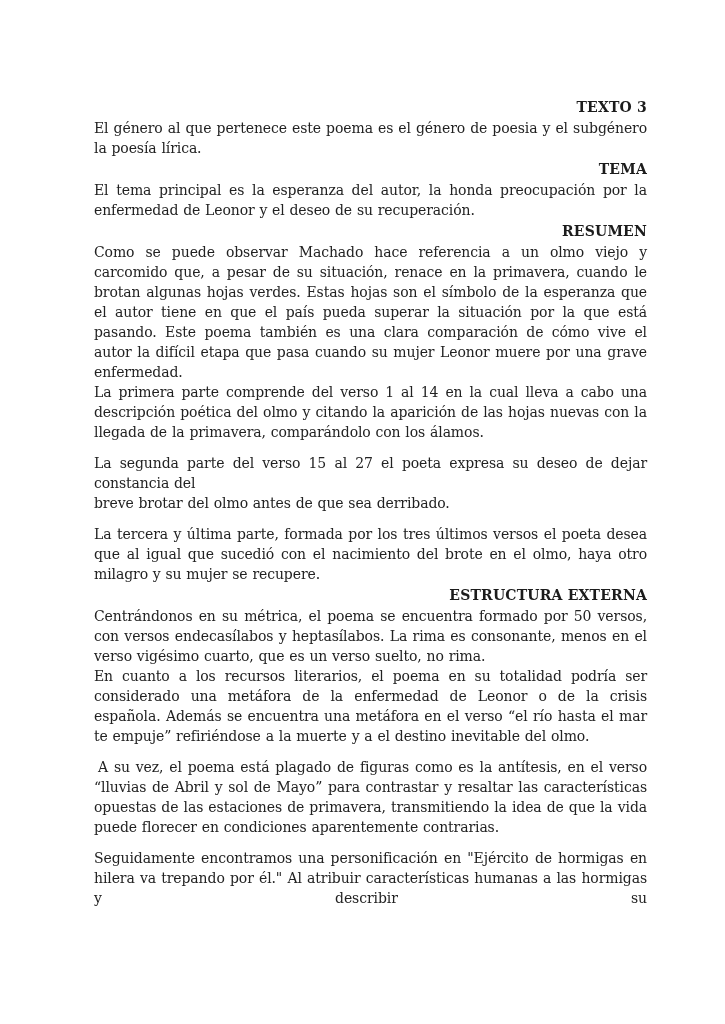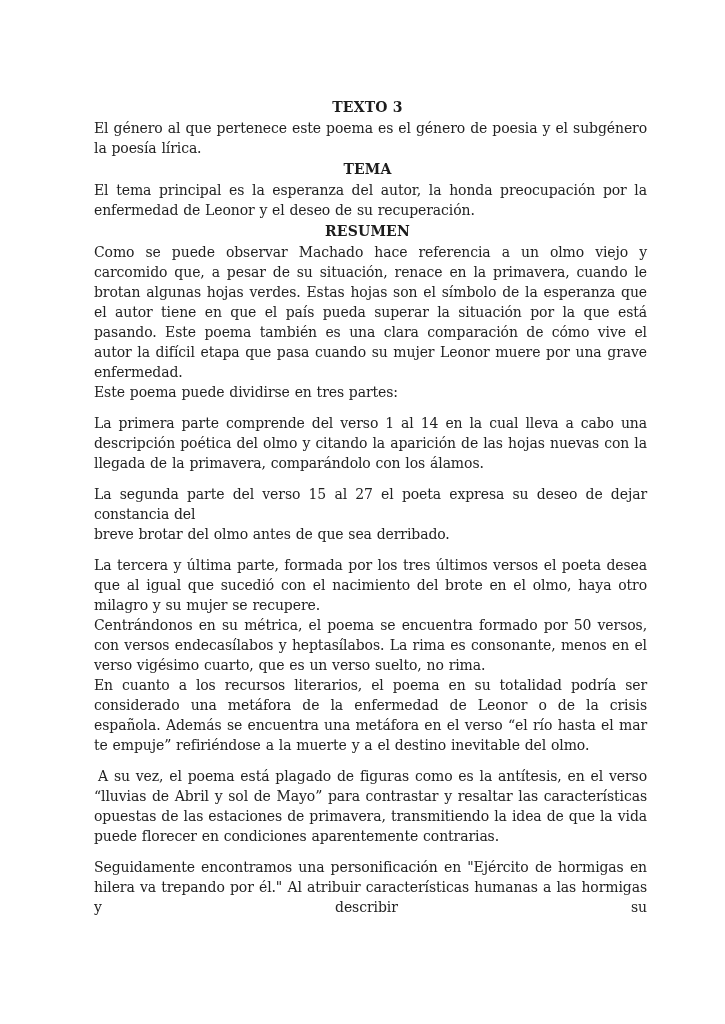--- a/index.html
+++ b/index.html
@@ -20,21 +20,21 @@
     padding: 96px 78px 40px 88px;
     background: #ffffff;
     color: #212121;
   }
   .doc-heading {
     margin: 0;
     font-size: 14px;
     line-height: 22px;
     font-weight: 700;
     letter-spacing: 0.2px;
-    text-align: center;
+    text-align: right;
     color: #1c1c1c;
   }
   .doc-para {
     margin: 0 0 11px 6px;
     font-size: 14px;
     line-height: 20px;
     letter-spacing: -0.1px;
     word-spacing: 0.5px;
     text-align: justify;
     color: #222222;
@@ -71,27 +71,27 @@
     <h2 class="doc-heading">TEMA</h2>
     <p class="doc-para">El tema principal es la esperanza del autor, la honda preocupación por la enfermedad de Leonor y el deseo de su recuperación.</p>
   </div>
 
   <div class="section">
     <h2 class="doc-heading">RESUMEN</h2>
     <p class="doc-para">Como se puede observar Machado hace referencia a un olmo viejo y carcomido que, a pesar de su situación, renace en la primavera, cuando le brotan algunas hojas verdes. Estas hojas son el símbolo de la esperanza que el autor tiene en que el país pueda superar la situación por la que está pasando. Este poema también es una clara comparación de cómo vive el autor la difícil etapa que pasa cuando su mujer Leonor muere por una grave enfermedad.</p>
   </div>
 
   <div class="section">
-    <p class="doc-para">Este poema puede dividirse en tres partes:</p>
     <p class="doc-para">La primera parte comprende del verso 1 al 14 en la cual lleva a cabo una descripción poética del olmo y citando la aparición de las hojas nuevas con la llegada de la primavera, comparándolo con los álamos.</p>
     <p class="doc-para">La segunda parte del verso 15 al 27 el poeta expresa su deseo de dejar constancia del<br>breve brotar del olmo antes de que sea derribado.</p>
     <p class="doc-para">La tercera y última parte, formada por los tres últimos versos el poeta desea que al igual que sucedió con el nacimiento del brote en el olmo, haya otro milagro y su mujer se recupere.</p>
   </div>
 
   <div class="section">
+    <h2 class="doc-heading">ESTRUCTURA EXTERNA</h2>
     <p class="doc-para">Centrándonos en su métrica, el poema se encuentra formado por 50 versos, con versos endecasílabos y heptasílabos. La rima es consonante, menos en el verso vigésimo cuarto, que es un verso suelto, no rima.</p>
   </div>
 
   <div class="section">
     <p class="doc-para">En cuanto a los recursos literarios, el poema en su totalidad podría ser considerado una <b>metáfora</b> de la enfermedad de Leonor o de la crisis española. Además se encuentra una metáfora en el verso “el río hasta el mar te empuje” refiriéndose a la muerte y a el destino inevitable del olmo.</p>
     <p class="doc-para indent-space">A su vez, el poema está plagado de figuras como es la <b>antítesis,</b> en el verso “lluvias de Abril y sol de Mayo” para contrastar y resaltar las características opuestas de las estaciones de primavera, transmitiendo la idea de que la vida puede florecer en condiciones aparentemente contrarias.</p>
     <p class="doc-para justify-last">Seguidamente encontramos una <b>personificación</b> en "Ejército de hormigas en hilera va trepando por él." Al atribuir características humanas a las hormigas y describir su</p>
   </div>
 
 </div>

